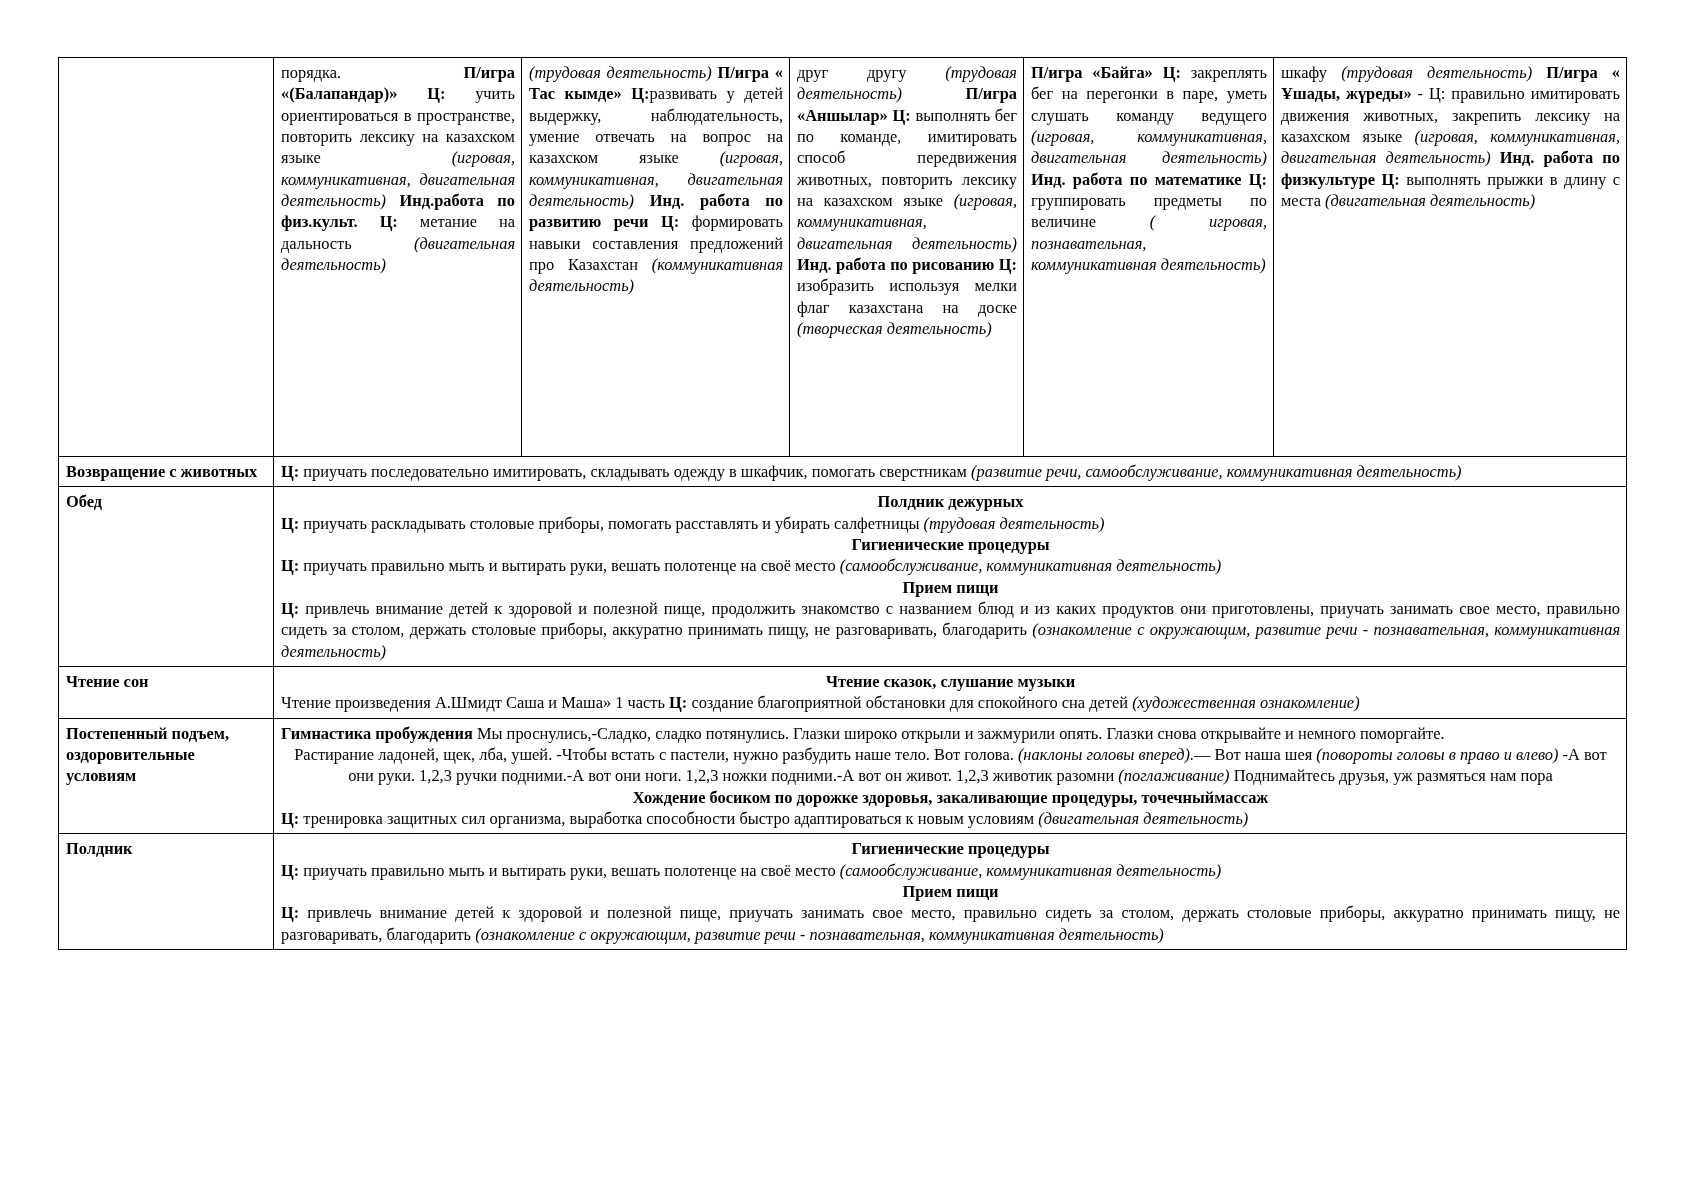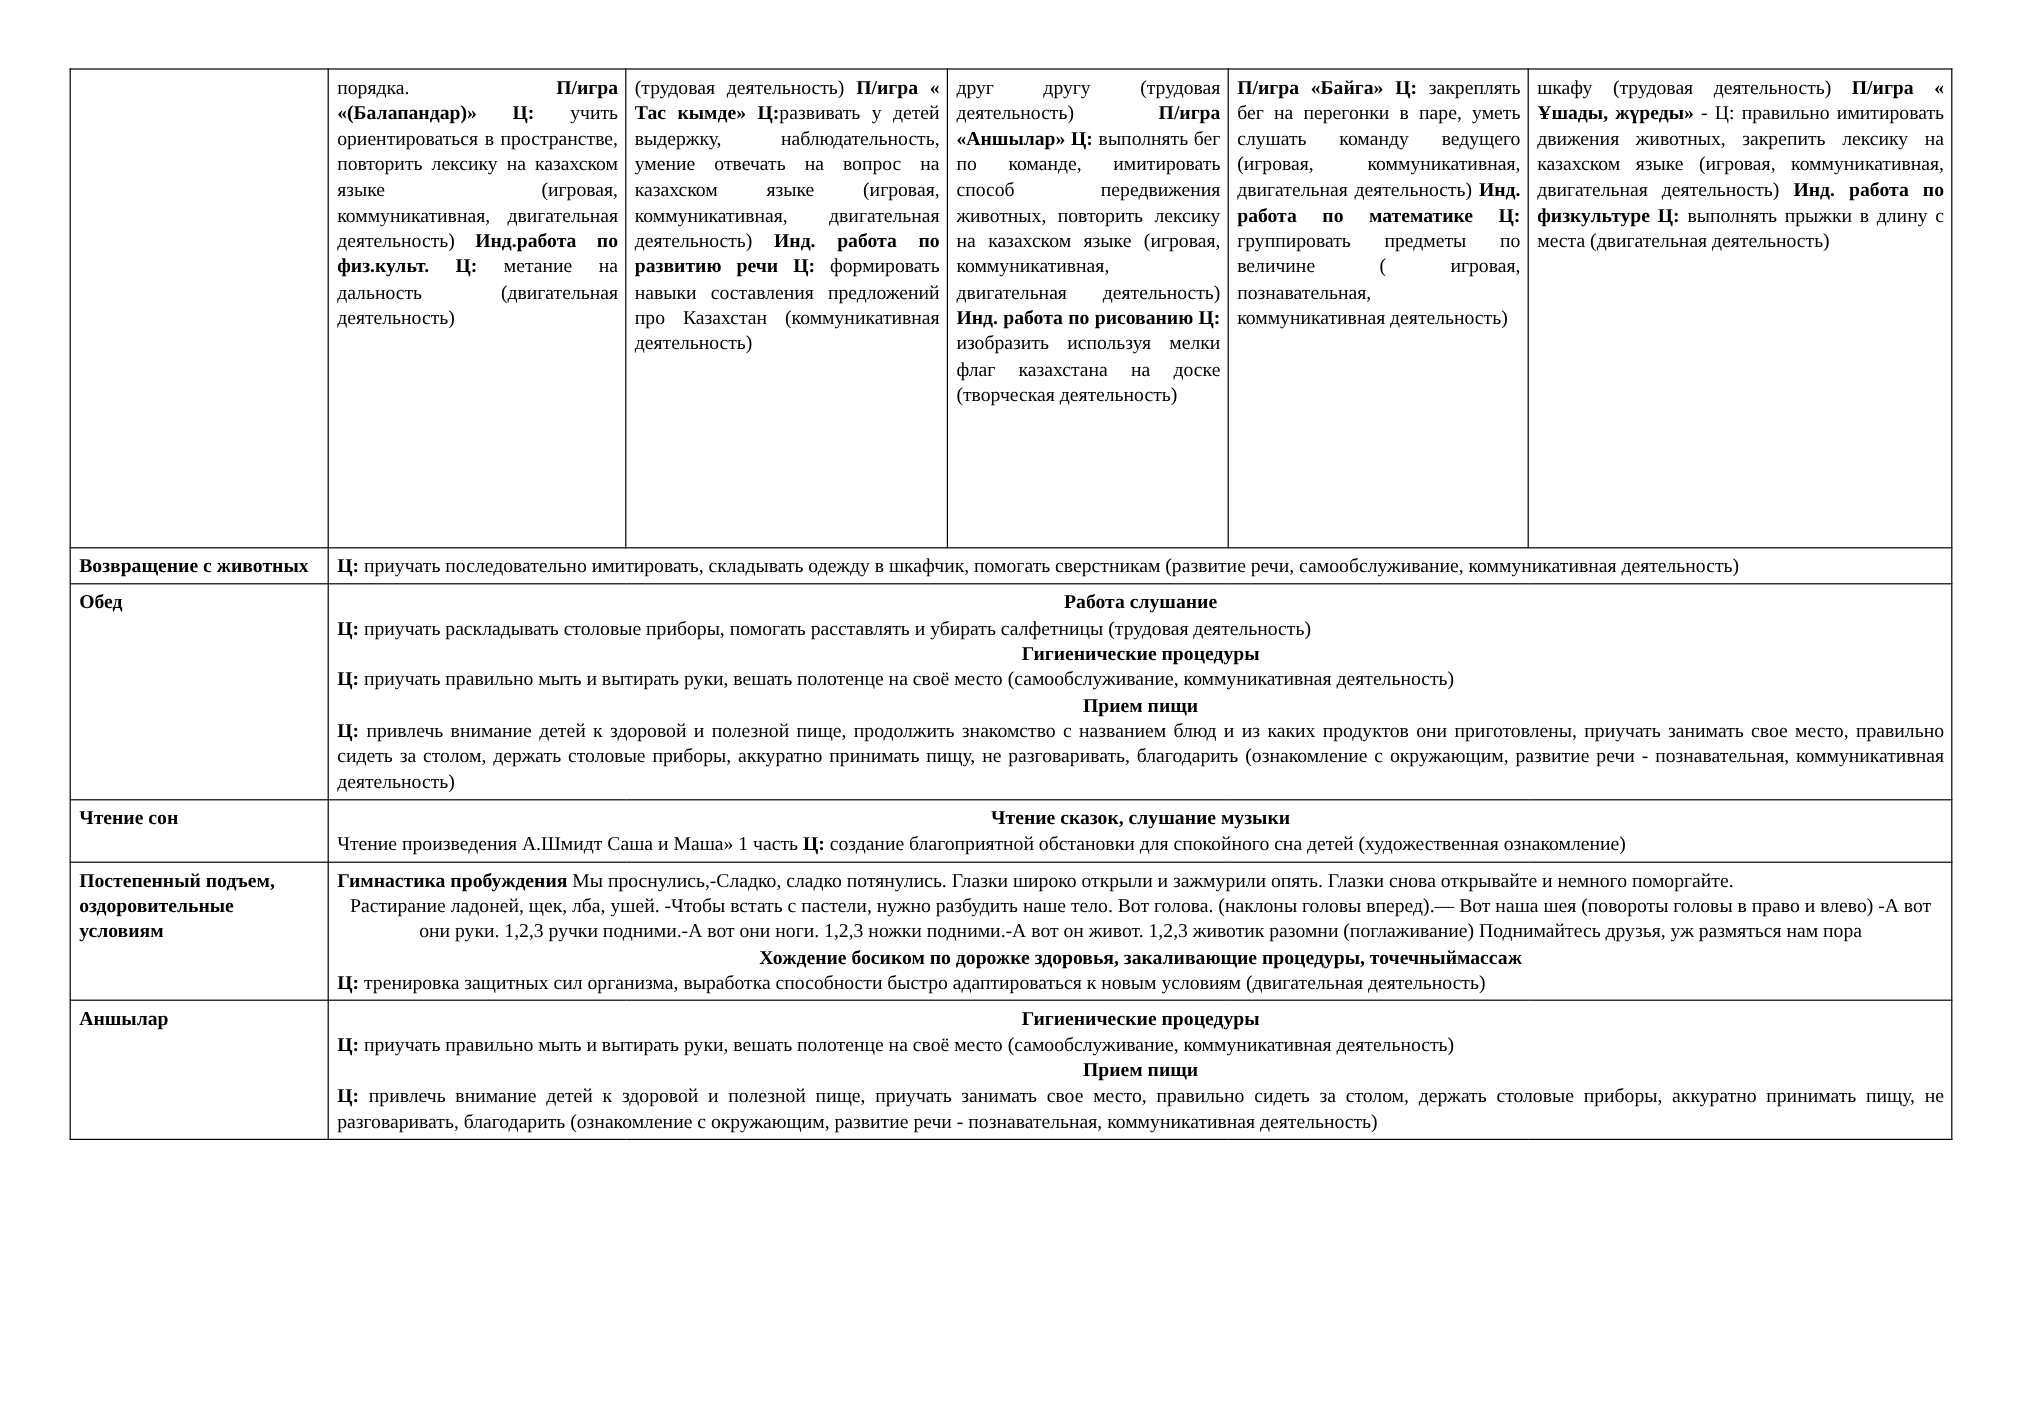--- a/index.html
+++ b/index.html
@@ -39,21 +39,21 @@
   col.c3 { width: 234px; }
   col.c4 { width: 250px; }
   col.c5 { width: 353px; }
 
   .label-cell {
     font-weight: bold;
     font-size: 16.4px;
     line-height: 1.28;
   }
   .b { font-weight: bold; }
-  .i { }
+  .i { font-style: italic; }
   .ctr { text-align: center; }
   p {
     margin: 0;
   }
   .tall-row td { height: 390px; }
   .just { text-align: justify; }
 </style>
 </head>
 <body>
 
@@ -101,21 +101,21 @@
         <td colspan="5">
             <div class="cell-body">
               <p class="just"><span class="b">Ц:</span><span> приучать последовательно имитировать, складывать одежду в шкафчик, помогать сверстникам </span><span class="i">(развитие речи, самообслуживание, коммуникативная деятельность)</span></p>
             </div>
           </td>
       </tr>
       <tr>
         <td class="label-cell">Обед</td>
         <td colspan="5">
             <div class="cell-body">
-              <p class="ctr"><span class="b">Работа слушание</span></p>
+              <p class="ctr"><span class="b">Полдник дежурных</span></p>
               <p class="just"><span class="b">Ц:</span><span> приучать раскладывать столовые приборы, помогать расставлять и убирать салфетницы </span><span class="i">(трудовая деятельность)</span></p>
               <p class="ctr"><span class="b">Гигиенические процедуры</span></p>
               <p class="just"><span class="b">Ц:</span><span> приучать правильно мыть и вытирать руки, вешать полотенце на своё место </span><span class="i">(самообслуживание, коммуникативная деятельность)</span></p>
               <p class="ctr"><span class="b">Прием пищи</span></p>
               <p class="just"><span class="b">Ц:</span><span> привлечь внимание детей к здоровой и полезной  пище,  продолжить знакомство  с названием блюд и из каких продуктов они приготовлены, приучать занимать свое место, правильно сидеть за столом, держать столовые приборы, аккуратно принимать пищу, не разговаривать, благодарить </span><span class="i">(ознакомление с окружающим, развитие речи - познавательная, коммуникативная деятельность)</span></p>
             </div>
           </td>
       </tr>
       <tr>
         <td class="label-cell">Чтение сон</td>
@@ -131,21 +131,21 @@
         <td colspan="5">
             <div class="cell-body">
               <p class="just"><span class="b">Гимнастика пробуждения</span><span> Мы проснулись,-Сладко, сладко потянулись. Глазки широко открыли и зажмурили опять. Глазки снова открывайте и немного поморгайте.</span></p>
               <p class="ctr"><span>Растирание ладоней, щек, лба, ушей. -Чтобы встать с пастели, нужно разбудить наше тело. Вот голова. </span><span class="i">(наклоны головы вперед).</span><span>— Вот наша шея </span><span class="i">(повороты головы в право и влево)</span><span> -А вот они руки. 1,2,3 ручки подними.-А вот они ноги. 1,2,3 ножки подними.-А вот он живот. 1,2,3 животик разомни </span><span class="i">(поглаживание)</span><span> Поднимайтесь друзья, уж размяться нам пора</span></p>
               <p class="ctr"><span class="b">Хождение босиком по дорожке здоровья, закаливающие процедуры, точечныймассаж</span></p>
               <p class="just"><span class="b">Ц:</span><span> тренировка защитных сил организма, выработка способности быстро адаптироваться к новым условиям </span><span class="i">(двигательная деятельность)</span></p>
             </div>
           </td>
       </tr>
       <tr>
-        <td class="label-cell">Аншылар</td>
+        <td class="label-cell">Полдник</td>
         <td colspan="5">
             <div class="cell-body">
               <p class="ctr"><span class="b">Гигиенические процедуры</span></p>
               <p class="just"><span class="b">Ц:</span><span> приучать правильно мыть и вытирать руки, вешать полотенце на своё место </span><span class="i">(самообслуживание, коммуникативная деятельность)</span></p>
               <p class="ctr"><span class="b">Прием пищи</span></p>
               <p class="just"><span class="b">Ц:</span><span> привлечь внимание детей к здоровой и полезной  пище, приучать занимать свое место, правильно сидеть за столом, держать столовые приборы, аккуратно принимать пищу, не разговаривать, благодарить </span><span class="i">(ознакомление с окружающим, развитие речи - познавательная, коммуникативная деятельность)</span></p>
             </div>
           </td>
       </tr>
     </tbody>

